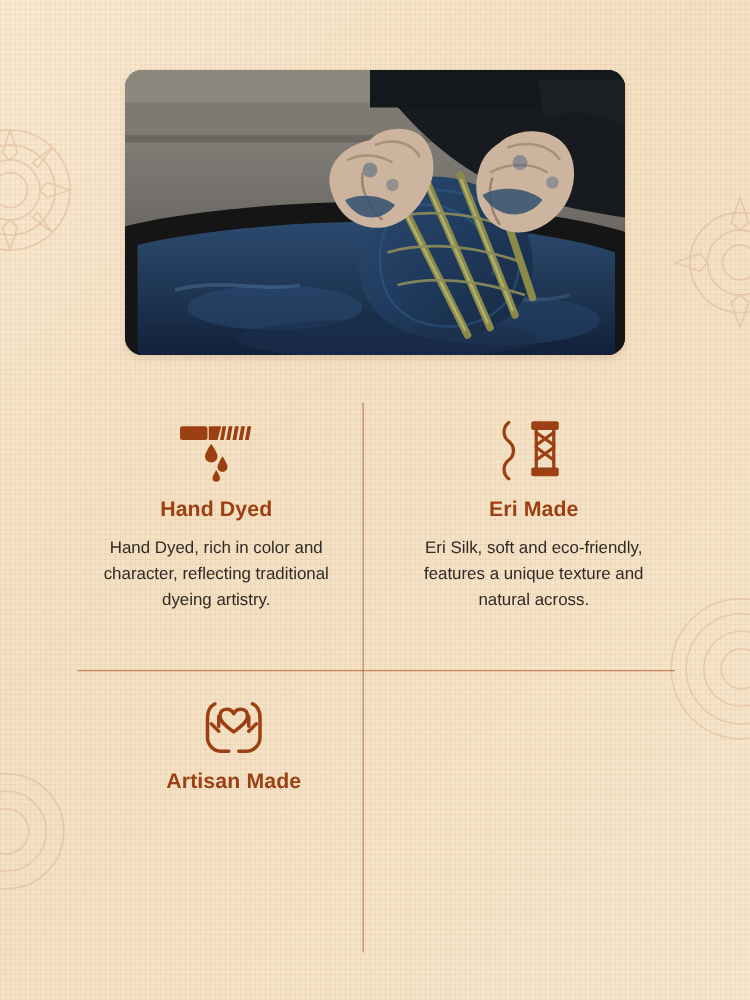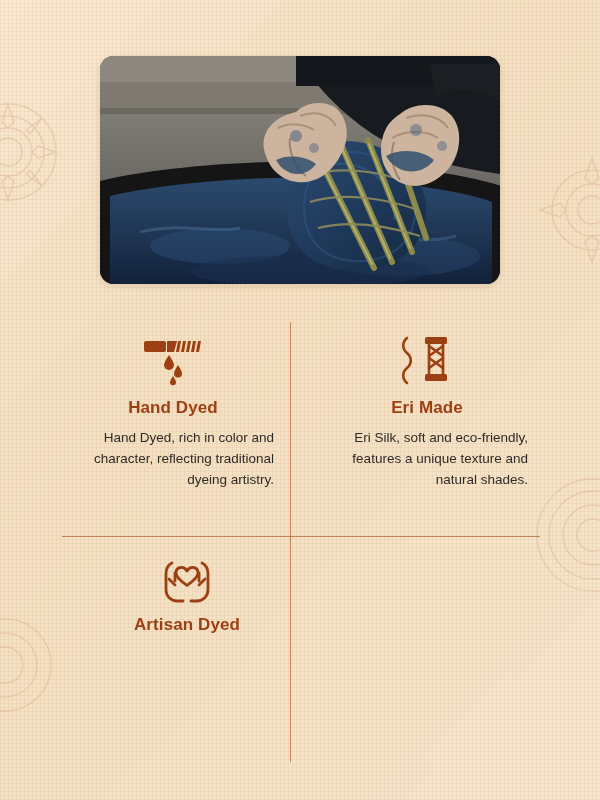--- a/index.html
+++ b/index.html
@@ -116,21 +116,20 @@
     color: #9c3f12;
     margin: 0 0 10px 0;
     letter-spacing: 0.1px;
   }
   .feat-desc {
     font-size: 13.5px;
     line-height: 1.55;
     color: #2f2a26;
     margin: 0 auto;
     max-width: 215px;
-    text-align: right;
   }
 </style>
 </head>
 <body>
 
 <div class="page">
 
   <div class="mandala mandala-left">
     <svg width="120" height="120" viewBox="0 0 120 120">
       <g stroke="#d9a983" fill="none" stroke-width="1.4">
@@ -306,33 +305,33 @@
             <path d="M8 8 c-5 4 -5 11 0 15 s5 11 0 15 s-5 11 0 15"></path>
             <rect x="26" y="7" width="22" height="7" rx="1.6" fill="#9c3f12" stroke="none"></rect>
             <rect x="26" y="44" width="22" height="7" rx="1.6" fill="#9c3f12" stroke="none"></rect>
             <line x1="30" y1="14" x2="30" y2="44"></line>
             <line x1="44" y1="14" x2="44" y2="44"></line>
             <path d="M30 16 L44 26 M44 16 L30 26 M30 28 L44 38 M44 28 L30 38"></path>
           </g>
         </svg>
       </div>
       <p class="feat-title">Eri Made</p>
-      <p class="feat-desc">Eri Silk, soft and eco-friendly, features a unique texture and natural shades.</p>
+      <p class="feat-desc">Eri Silk, soft and eco-friendly, features a unique texture and natural across.</p>
     </div>
 
 
     <div class="cell right-col row2">
       <div class="icon-wrap">
         <svg width="62" height="54" viewBox="0 0 62 54">
           <g fill="none" stroke="#9c3f12" stroke-width="2.8" stroke-linecap="round" stroke-linejoin="round">
             <path d="M31 22 c-2.5 -5 -11 -5 -11 2 c0 5 7 9.5 11 12.5 c4 -3 11 -7.5 11 -12.5 c0 -7 -8.5 -7 -11 -2 z"></path>
             <path d="M16 14 c-4 2 -6 6 -6 11 v16 c0 6 5 11 11 11 h6"></path>
             <path d="M46 14 c4 2 6 6 6 11 v16 c0 6 -5 11 -11 11 h-6"></path>
             <path d="M13 30 l6 6 M49 30 l-6 6"></path>
             <path d="M19 24 v8 M43 24 v8"></path>
           </g>
         </svg>
       </div>
-      <p class="feat-title">Artisan Dyed</p>
+      <p class="feat-title">Artisan Made</p>
     </div>
 
   </div>
 </div>
 
 </body></html>

